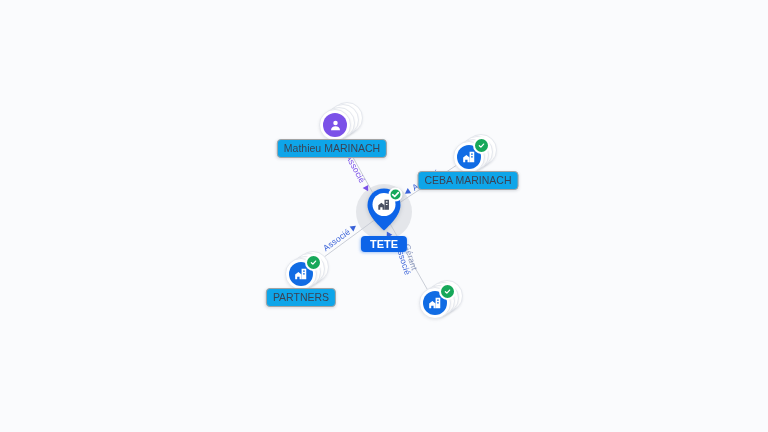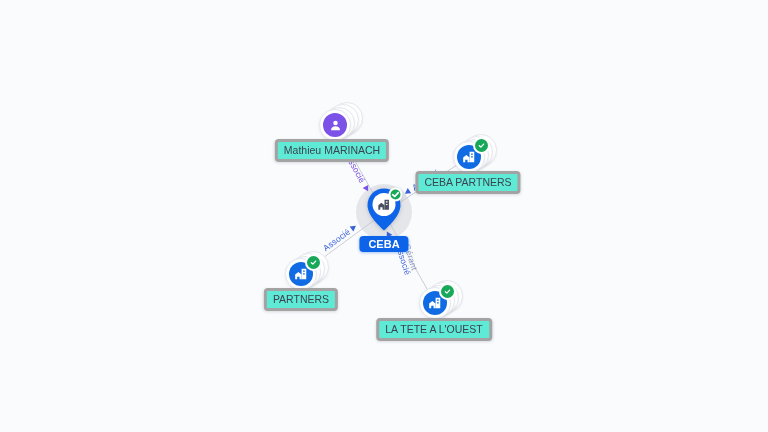--- a/index.html
+++ b/index.html
@@ -53,23 +53,23 @@
     display:flex;align-items:center;justify-content:center;z-index:4;
   }
 
   
   .pin{position:absolute;left:364px;top:187px;width:40px;height:48px;z-index:3;cursor:pointer;
        filter:drop-shadow(0 1px 2px rgba(60,70,90,.25));}
 
   
   .pill{
     position:absolute;transform:translateX(-50%);
-    background:#5eead4;color:#3c4254;font-size:10.5px;line-height:13px;
+    background:#0ea5e9;color:#3c4254;font-size:10.5px;line-height:13px;
     padding:2px 6px;border-radius:4px;white-space:nowrap;
-    border:3px solid #a3a3a3;box-shadow:0 1px 3px rgba(60,70,90,.18);
+    border:1px solid #a3a3a3;box-shadow:0 1px 3px rgba(60,70,90,.18);
     z-index:5;cursor:pointer;
   }
   .pill-luze{
     background:#0d64e8;color:#fff;font-weight:bold;font-size:11px;
     padding:1px 9px;line-height:14px;border:none;
     box-shadow:0 1px 3px rgba(13,100,232,.35);
   }
 </style>
 </head>
 <body>
@@ -130,21 +130,21 @@
           <path fill-rule="evenodd" fill="#fff" d="M2,21 v-8 l5.5,-4.5 l5.5,4.5 v8 h-3.5 v-4.5 h-4 v4.5 z"></path>
         </svg>
       </span>
     </span>
     <span class="badge">
       <svg width="9" height="9" viewBox="0 0 13 13">
           <path d="M3.4,6.8 L5.6,8.9 L9.6,4.4" stroke="#fff" stroke-width="1.8" fill="none" stroke-linecap="round" stroke-linejoin="round"></path>
         </svg>
     </span>
   </div>
-  <div class="pill" style="left:468px;top:171px;">CEBA PARTNERS</div>
+  <div class="pill" style="left:468px;top:171px;">CEBA MARINACH</div>
 
   <div class="node" style="left:285px;top:258px;">
     <span class="stack s3"></span>
     <span class="stack s2"></span>
     <span class="stack s1"></span>
     <span class="front">
       <span class="disc disc-blue">
         <svg width="14" height="14" viewBox="0 0 24 24">
           <path fill-rule="evenodd" fill="#fff" d="M13,3 h8 v18 h-8 z M15.5,6 h3 v2.2 h-3 z M15.5,10.5 h3 v2.2 h-3 z"></path>
           <path fill-rule="evenodd" fill="#fff" d="M2,21 v-8 l5.5,-4.5 l5.5,4.5 v8 h-3.5 v-4.5 h-4 v4.5 z"></path>
@@ -170,31 +170,30 @@
           <path fill-rule="evenodd" fill="#fff" d="M2,21 v-8 l5.5,-4.5 l5.5,4.5 v8 h-3.5 v-4.5 h-4 v4.5 z"></path>
         </svg>
       </span>
     </span>
     <span class="badge">
       <svg width="9" height="9" viewBox="0 0 13 13">
           <path d="M3.4,6.8 L5.6,8.9 L9.6,4.4" stroke="#fff" stroke-width="1.8" fill="none" stroke-linecap="round" stroke-linejoin="round"></path>
         </svg>
     </span>
   </div>
-  <div class="pill" style="left:434px;top:318px;">LA TETE A L'OUEST</div>
 
   <div class="pin">
     <svg width="40" height="48" viewBox="0 0 40 48">
       <path d="M20 1.5 C10.9 1.5 3.5 8.9 3.5 18 C3.5 24.4 8 31 12 35.6 C15.6 39.7 19 42.8 20 43.6 C21 42.8 24.4 39.7 28 35.6 C32 31 36.5 24.4 36.5 18 C36.5 8.9 29.1 1.5 20 1.5 Z" fill="#0d64e8"></path>
       <circle cx="20" cy="17.5" r="11.5" fill="#fff"></circle>
       <g transform="translate(13.2,11) scale(0.56)">
         <path fill-rule="evenodd" fill="#4b5162" d="M13,3 h8 v18 h-8 z M15.5,6 h3 v2.2 h-3 z M15.5,10.5 h3 v2.2 h-3 z"></path>
         <path fill-rule="evenodd" fill="#4b5162" d="M2,21 v-8 l5.5,-4.5 l5.5,4.5 v8 h-3.5 v-4.5 h-4 v4.5 z"></path>
       </g>
       <g>
         <circle cx="31.5" cy="7.5" r="6" fill="#17a85a" stroke="#fff" stroke-width="2"></circle>
         <path d="M28.7,7.6 L30.7,9.5 L34.3,5.7" stroke="#fff" stroke-width="1.7" fill="none" stroke-linecap="round" stroke-linejoin="round"></path>
       </g>
     </svg>
   </div>
-  <div class="pill pill-luze" style="left:384px;top:236px;">CEBA</div>
+  <div class="pill pill-luze" style="left:384px;top:236px;">TETE</div>
 
 </div>
 
 </body></html>

